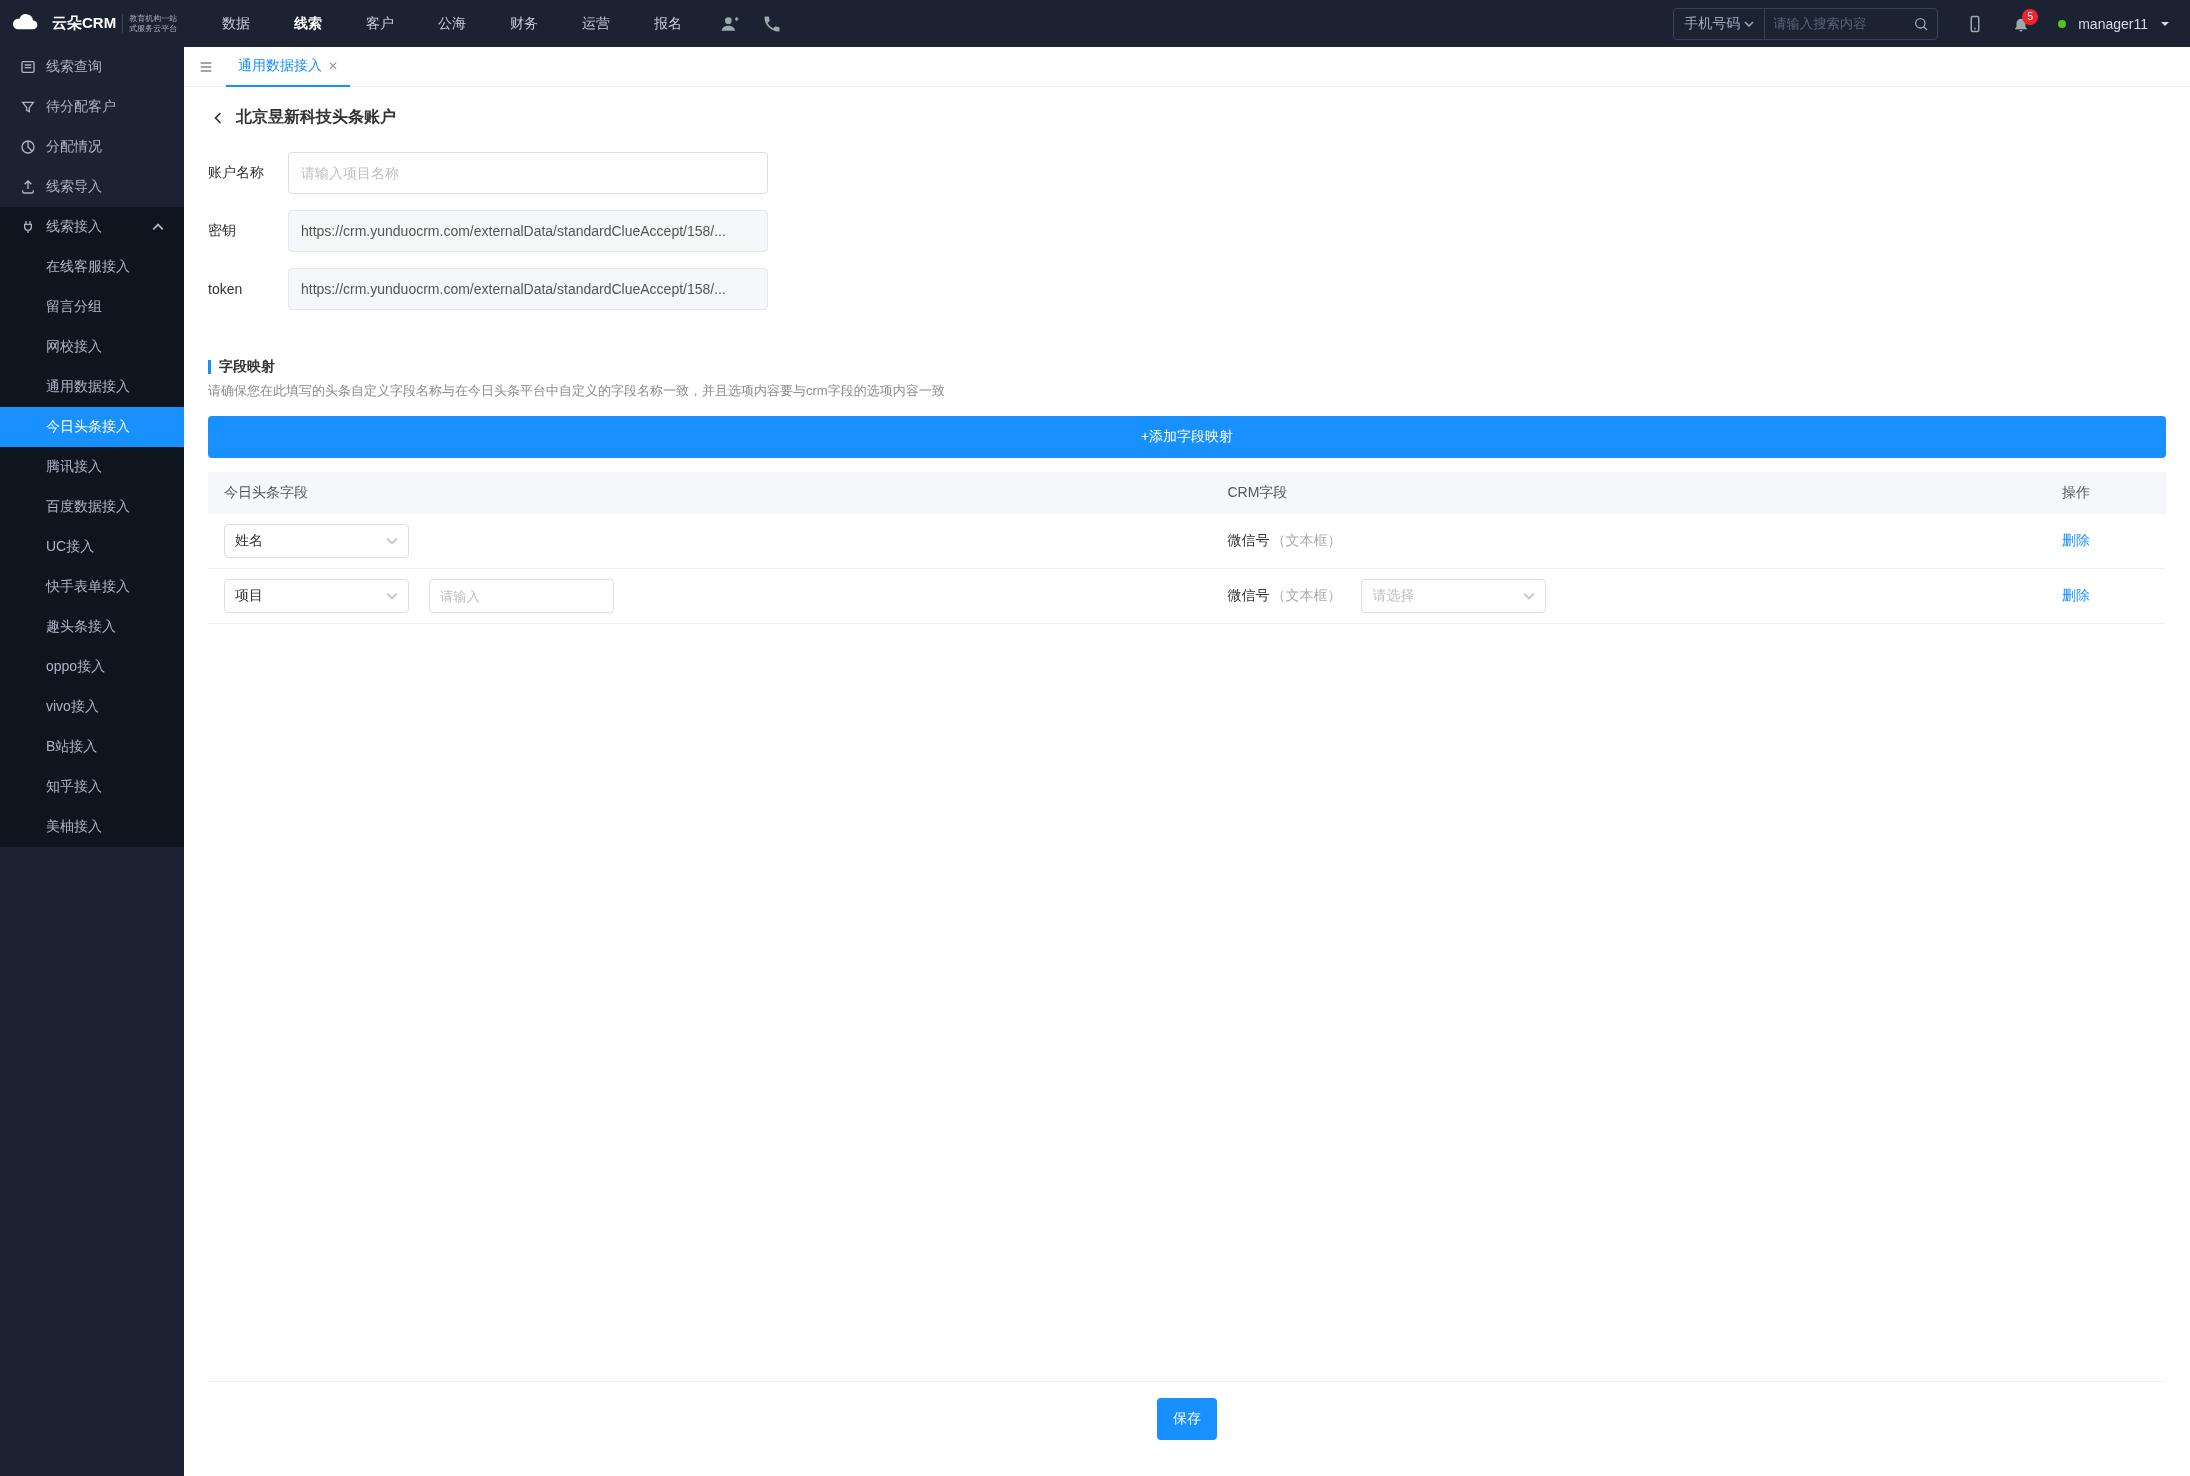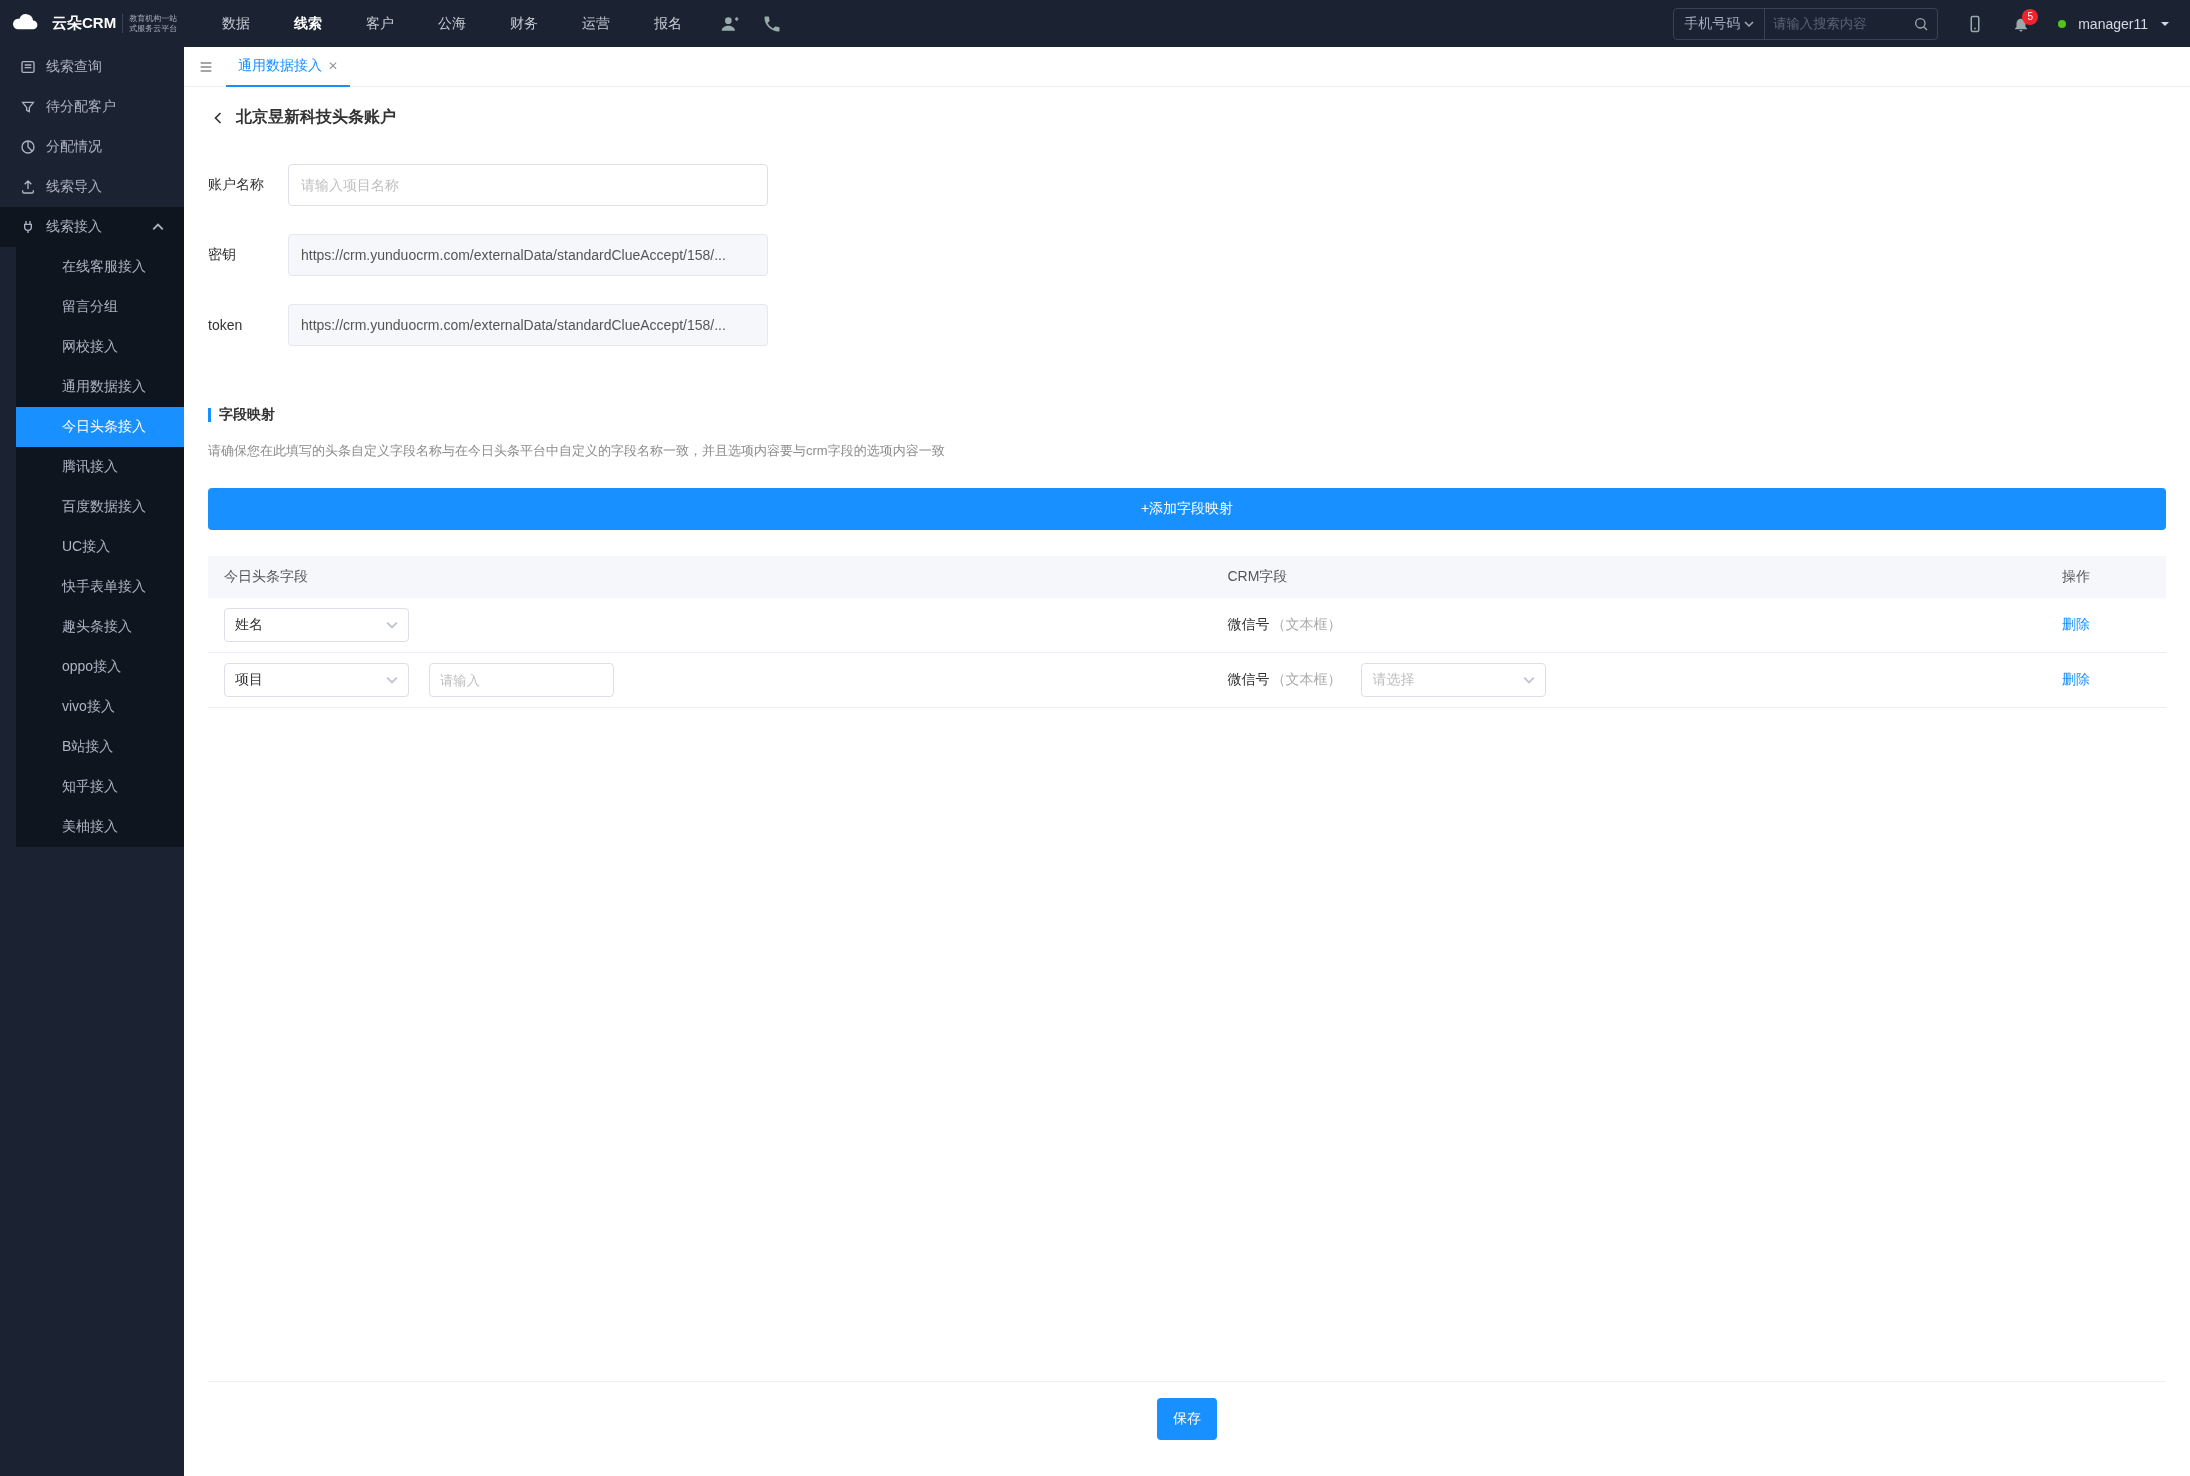--- a/index.html
+++ b/index.html
@@ -29,33 +29,33 @@
 .status-dot { width: 8px; height: 8px; border-radius: 4px; background: #52c41a; }
 
 
 .layout { display: flex; height: calc(100vh - 47px); }
 .sidebar { width: 184px; background: #1b2333; color: #b6bccb; overflow-y: auto; flex-shrink: 0; }
 .menu-item { display: flex; align-items: center; gap: 10px; padding: 0 20px; height: 40px; cursor: pointer; color: #aeb4c4; }
 .menu-item.with-arrow { justify-content: space-between; font-family: Liberation Mono, monospace; }
 .menu-item .left { display: flex; align-items: center; gap: 10px; }
 .menu-item.open { background: #0f151f; }
 .menu-item .mi { width: 16px; height: 16px; display: inline-flex; align-items: center; justify-content: center; }
-.submenu { background: #0f151f; margin-left: 16px; }
+.submenu { background: #0f151f; }
 .sub-item { padding-left: 46px; height: 40px; display: flex; align-items: center; cursor: pointer; color: #aeb4c4; }
 .sub-item.active { background: #1890ff; color: #fff; }
 
 
 .main { flex: 1; display: flex; flex-direction: column; background: #fafafa; overflow: hidden; }
 .tabs-bar { height: 40px; background: #fff; display: flex; align-items: center; padding: 0 10px; border-bottom: 1px solid #eee; }
 .tabs-toggle { width: 24px; height: 24px; display: flex; align-items: center; justify-content: center; color: #888; cursor: pointer; margin-right: 8px; }
 .tab { display: flex; align-items: center; gap: 6px; padding: 0 12px; height: 40px; cursor: pointer; color: #333; border-bottom: 2px solid transparent; }
 .tab.active { color: #1890ff; border-bottom-color: #1890ff; }
 .tab .close { color: #999; font-size: 12px; }
 
-.content { flex: 1; padding: 20px 24px; background: #fff; margin: 0; overflow-y: auto; display: flex; flex-direction: column; gap: 12px; }
+.content { flex: 1; padding: 20px 24px; background: #fff; margin: 0; overflow-y: auto; display: flex; flex-direction: column; }
 .page-head { display: flex; align-items: center; gap: 8px; margin-bottom: 24px; }
 .back-ic { width: 20px; height: 20px; cursor: pointer; color: #333; }
 .page-title { font-size: 16px; font-weight: 600; }
 
 .form-row { display: flex; align-items: center; margin-bottom: 16px; }
 .form-label { width: 80px; color: #333; font-size: 14px; }
 .form-input { width: 480px; height: 42px; border: 1px solid #dcdfe6; border-radius: 4px; padding: 0 12px; outline: none; font-size: 14px; }
 .form-input.readonly { background: #f5f7fa; color: #555; border-color: #e4e7ed; }
 .form-input::placeholder { color: #bfbfbf; }
 

